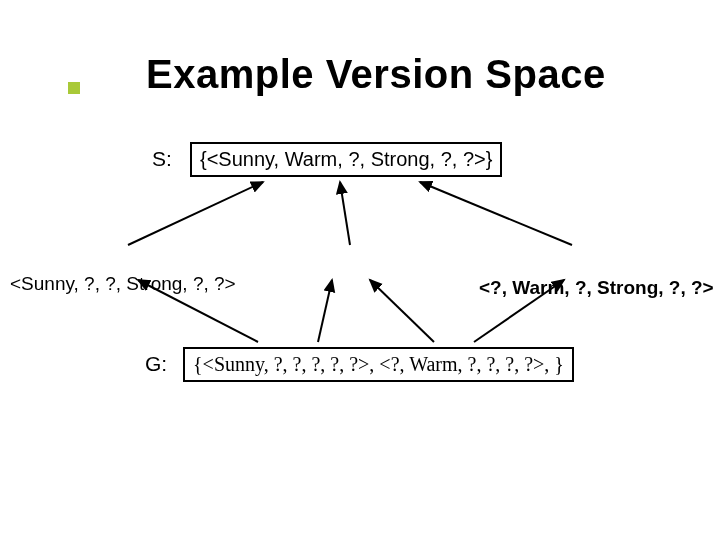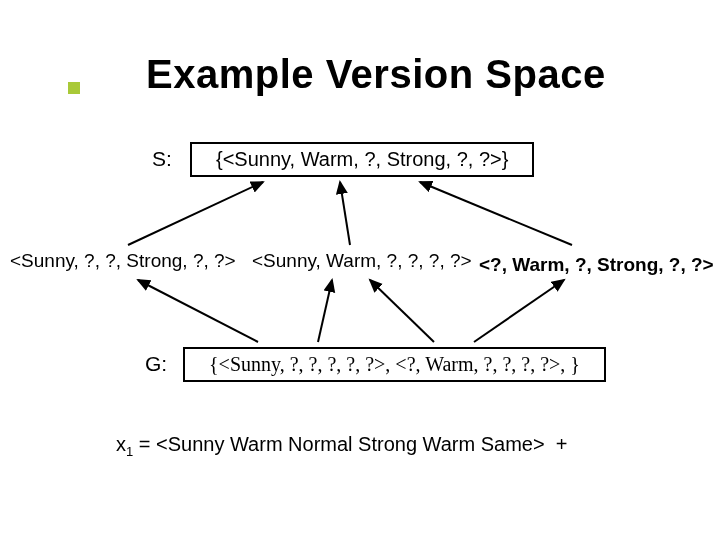--- a/index.html
+++ b/index.html
@@ -44,28 +44,29 @@
     pointer-events: none;
   }
   .lbl {
     position: absolute;
     font-size: 21px;
     font-family: "Arial", sans-serif;
   }
   .box {
     position: absolute;
     border: 2px solid #000;
-    padding: 4px 24px;
+    padding: 4px 8px;
     font-size: 20px;
     background: #fff;
   }
   .hyp {
     position: absolute;
     font-size: 19px;
     white-space: nowrap;
+    margin-top: 23px;
   }
   .examples {
     position: absolute;
     left: 116px;
     top: 430px;
     font-size: 20px;
     line-height: 28px;
   }
   .examples .row { white-space: pre; }
   .examples sub { font-size: 13px; vertical-align: sub; }
@@ -75,21 +76,20 @@
 
 <div class="slide">
 
   <div class="bullet"></div>
   <div class="title">Example Version Space</div>
 
   <div class="lbl" style="left:152px; top:147px;">S:</div>
   <div class="box" style="left:190px; top:142px;">{&lt;Sunny, Warm, ?, Strong, ?, ?&gt;}</div>
 
   <div class="hyp" style="left:10px; top:250px;">&lt;Sunny, ?, ?, Strong, ?, ?&gt;</div>
-  <div class="hyp" style="left:252px; top:250px;">&lt;Sunny, Warm, ?, ?, ?, ?&gt;</div>
   <div class="hyp" style="left:479px; top:254px;font-weight:bold;">&lt;?, Warm, ?, Strong, ?, ?&gt;</div>
 
   <div class="lbl" style="left:145px; top:352px;">G:</div>
   <div class="box" style="left:183px; top:347px;font-family:Liberation Serif, serif;">{&lt;Sunny, ?, ?, ?, ?, ?&gt;,  &lt;?, Warm, ?, ?, ?, ?&gt;, }</div>
 
   <svg class="svglayer" viewBox="0 0 720 540">
     <defs>
       <marker id="ah" markerWidth="10" markerHeight="10" refX="6" refY="3" orient="auto" markerUnits="strokeWidth">
         <path d="M0,0 L7,3 L0,6 Z" fill="#000"></path>
       </marker>
@@ -99,17 +99,16 @@
     <line x1="350" y1="245" x2="340" y2="182" stroke="#000" stroke-width="2" marker-end="url(#ah)"></line>
     <line x1="572" y1="245" x2="420" y2="182" stroke="#000" stroke-width="2" marker-end="url(#ah)"></line>
 
     <line x1="258" y1="342" x2="138" y2="280" stroke="#000" stroke-width="2" marker-end="url(#ah)"></line>
     <line x1="318" y1="342" x2="332" y2="280" stroke="#000" stroke-width="2" marker-end="url(#ah)"></line>
     <line x1="434" y1="342" x2="370" y2="280" stroke="#000" stroke-width="2" marker-end="url(#ah)"></line>
     <line x1="474" y1="342" x2="564" y2="280" stroke="#000" stroke-width="2" marker-end="url(#ah)"></line>
   </svg>
 
   <div class="examples">
-    <div class="row"><span>x</span><sub>1</sub><span> = &lt;Sunny Warm Normal Strong Warm Same&gt;  +</span></div>
     <div class="row"></div>
   </div>
 
 </div>
 
 </body></html>

